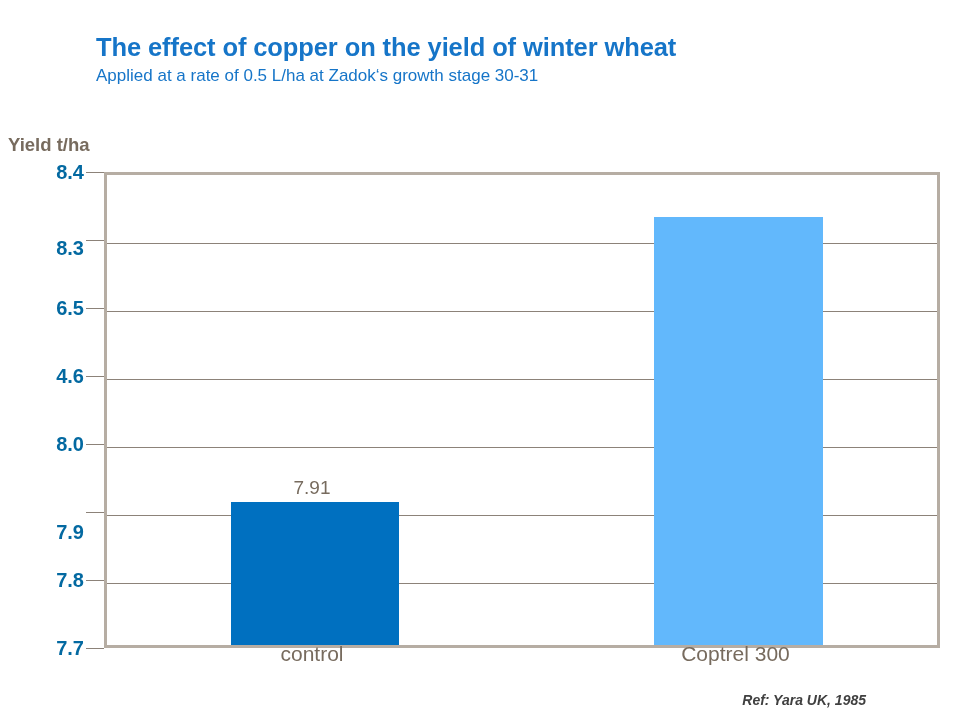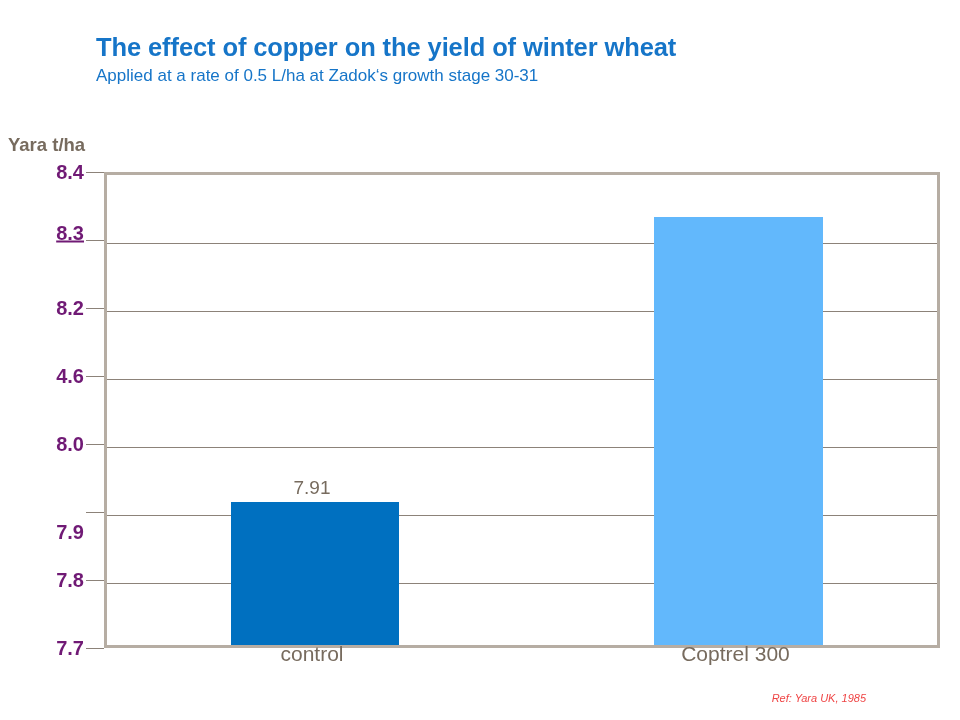--- a/index.html
+++ b/index.html
@@ -87,21 +87,21 @@
   }
 
   
   .ytick-label {
     position: absolute;
     right: 0;
     width: 80px;
     text-align: right;
     font-size: 20px;
     font-weight: bold;
-    color: #701a75;
+    color: #0369a1;
     transform: translateY(-50%);
   }
   #y-labels {
     position: absolute;
     left: 0;
     top: 0;
     width: 84px;
     height: 720px;
   }
 
@@ -128,43 +128,43 @@
     font-size: 21px;
     color: #776B5E;
     white-space: nowrap;
   }
 
   
   #ref-note {
     position: absolute;
     right: 14px;
     top: 692px;
-    font-size: 11px;
-    font-weight: normal;
+    font-size: 14px;
+    font-weight: bold;
     font-style: italic;
-    color: #ef4444;
+    color: #404040;
     white-space: nowrap;
   }
 </style>
 </head>
 <body>
 
 <div id="slide">
 
   <div id="title-block">
     <div id="chart-title">The effect of copper on the yield of winter wheat</div>
     <div id="chart-subtitle">Applied at a rate of 0.5 L/ha at Zadok‘s growth stage 30-31</div>
   </div>
 
-  <div id="y-axis-title">Yara t/ha</div>
+  <div id="y-axis-title">Yield t/ha</div>
 
   <div id="y-labels">
       <div class="ytick-label" style="top: 172px;">8.4</div>
-      <div class="ytick-label" style="top: 233px; text-decoration: underline;">8.3</div>
-      <div class="ytick-label" style="top: 308px;">8.2</div>
+      <div class="ytick-label" style="top: 248px;">8.3</div>
+      <div class="ytick-label" style="top: 308px;">6.5</div>
       <div class="ytick-label" style="top: 376px;">4.6</div>
       <div class="ytick-label" style="top: 444px;">8.0</div>
       <div class="ytick-label" style="top: 512px; margin-top: 20px;">7.9</div>
       <div class="ytick-label" style="top: 580px;">7.8</div>
       <div class="ytick-label" style="top: 648px;">7.7</div>
     </div>
 
   <div id="ticks">
       <div class="tick" style="top: 172px;"></div>
       <div class="tick" style="top: 240px;"></div>

